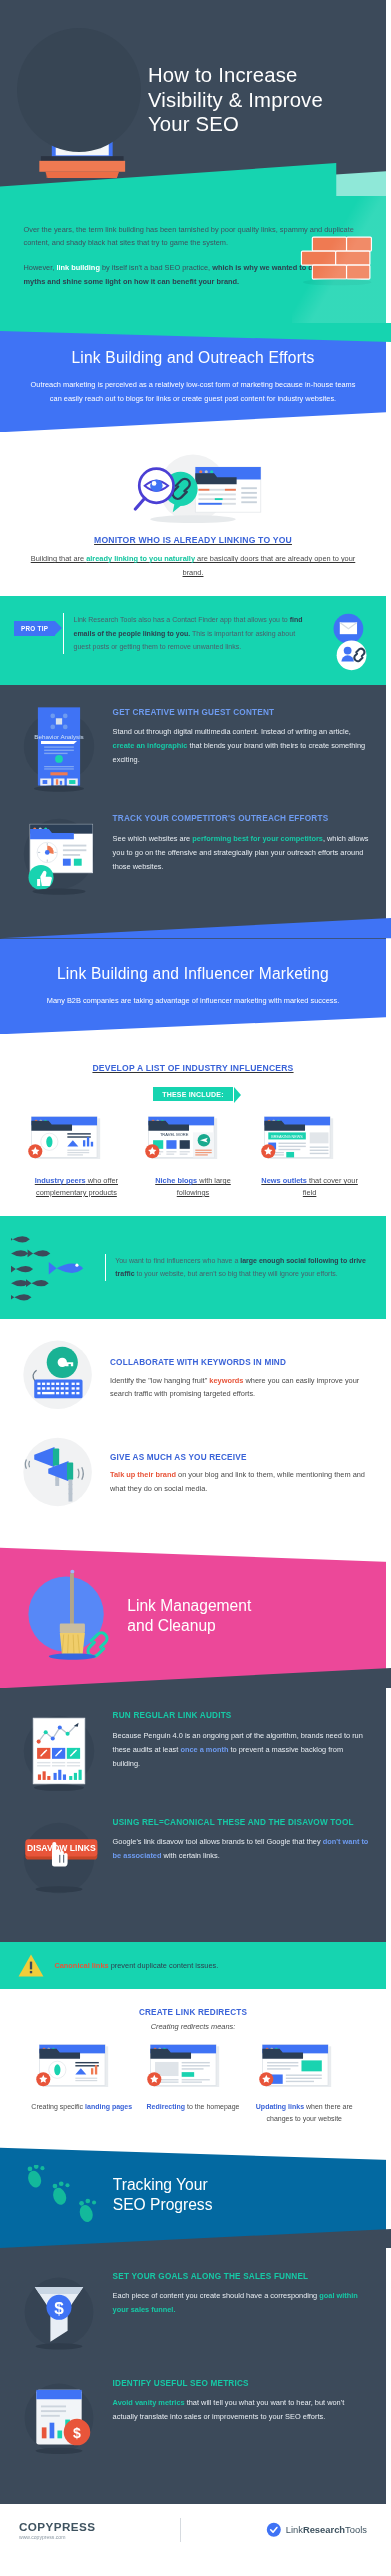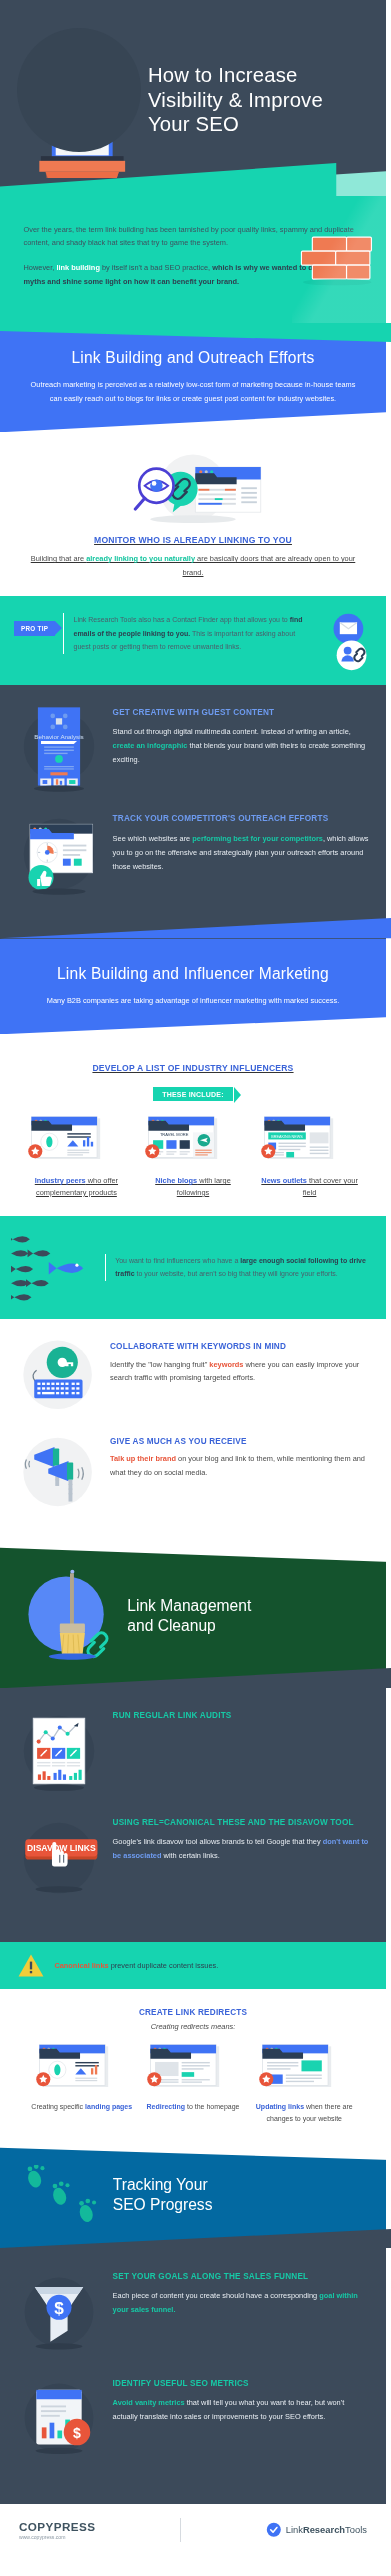--- a/index.html
+++ b/index.html
@@ -80,27 +80,27 @@
   .fish-band { background:#16d4b0; position:relative; padding:17px 14px 17px 11px; display:flex; gap:7.8px; align-items:center; }
   .fish-art { width:86px; flex:none; height:69px; position:relative; }
   .fish-body { border-left:1.6px solid #fff; padding-left:9.4px; flex:1; }
   .fish-body p { font-size:7px; line-height:1.95; color:#4b5f6b; }
   .fish-body b { color:#2e4150; font-weight:bold; }
 
   
   .white-rows { background:#fff; padding:20.3px 17px 15.6px 17px; }
   .wrow { display:flex; gap:11px; margin-bottom:20.3px; align-items:flex-start; }
   .wrow .art { width:82px; height:74px; flex:none; position:relative; }
-  .wrow .txt { flex:1; padding-top:3.1px; }
+  .wrow .txt { flex:1; padding-top:3.1px;margin-top:16px; }
   .wrow h3 { color:#3a63d8; font-size:8.2px; font-weight:bold; margin-bottom:6.3px; letter-spacing:0.2px; }
   .wrow p { color:#4a4a4a; font-size:7.4px; line-height:1.85; }
   .wrow .orange-b { color:#e8553a; font-weight:bold; }
 
   
-  .broom-banner { background:#14532d; color:#fff; position:relative; }
+  .broom-banner { background:#ec4899; color:#fff; position:relative; }
   .broom-banner .wedge-top { position:absolute; top:0; left:0; width:391px; height:19px; }
   .broom-banner .wedge-bot { position:absolute; bottom:0; left:0; width:391px; height:20.3px; }
   .broom-inner { display:flex; align-items:center; padding:23.5px 19px; gap:6.3px; }
   .broom-art { width:102px; height:98px; flex:none; position:relative; }
   .broom-banner h2 { font-size:15.6px; font-weight:400; line-height:1.3; flex:1; }
 
   
   .canon-band { background:#16d4b0; padding:11px 17px; display:flex; align-items:center; gap:9.4px; }
   .canon-band p { font-size:7.4px; color:#2e4150; }
   .canon-band .red-b { color:#e8553a; font-weight:bold; }
@@ -704,20 +704,21 @@
           <g fill="#19d3b0">
               <rect x="68" y="88" width="4" height="5"></rect>
               <rect x="74" y="84" width="4" height="9"></rect>
               <rect x="80" y="80" width="4" height="13"></rect>
             </g>
           <ellipse cx="55" cy="103" rx="32" ry="4" fill="#2f3c4b"></ellipse>
         </svg>
       </div>
       <div class="txt">
         <h3 class="teal">RUN REGULAR LINK AUDITS</h3>
+        <p><span>Because Penguin 4.0 is an ongoing part of the algorithm, brands need to run these audits at least </span><b class="blue-b">once a month</b><span> to prevent a massive backlog from building.</span></p>
       </div>
     </div>
 
     <div class="row">
       <div class="art">
         <svg width="86" height="88" viewBox="0 0 110 112">
           <circle cx="55" cy="56" r="45" fill="#364454"></circle>
           <rect x="12" y="36" width="92" height="22" rx="4" fill="#c74627"></rect>
           <rect x="12" y="32" width="92" height="22" rx="4" fill="#e8553a"></rect>
           <text x="58" y="47" font-size="11" font-weight="bold" fill="#fff" text-anchor="middle" font-family="Liberation Sans, sans-serif">DISAVOW LINKS</text>

